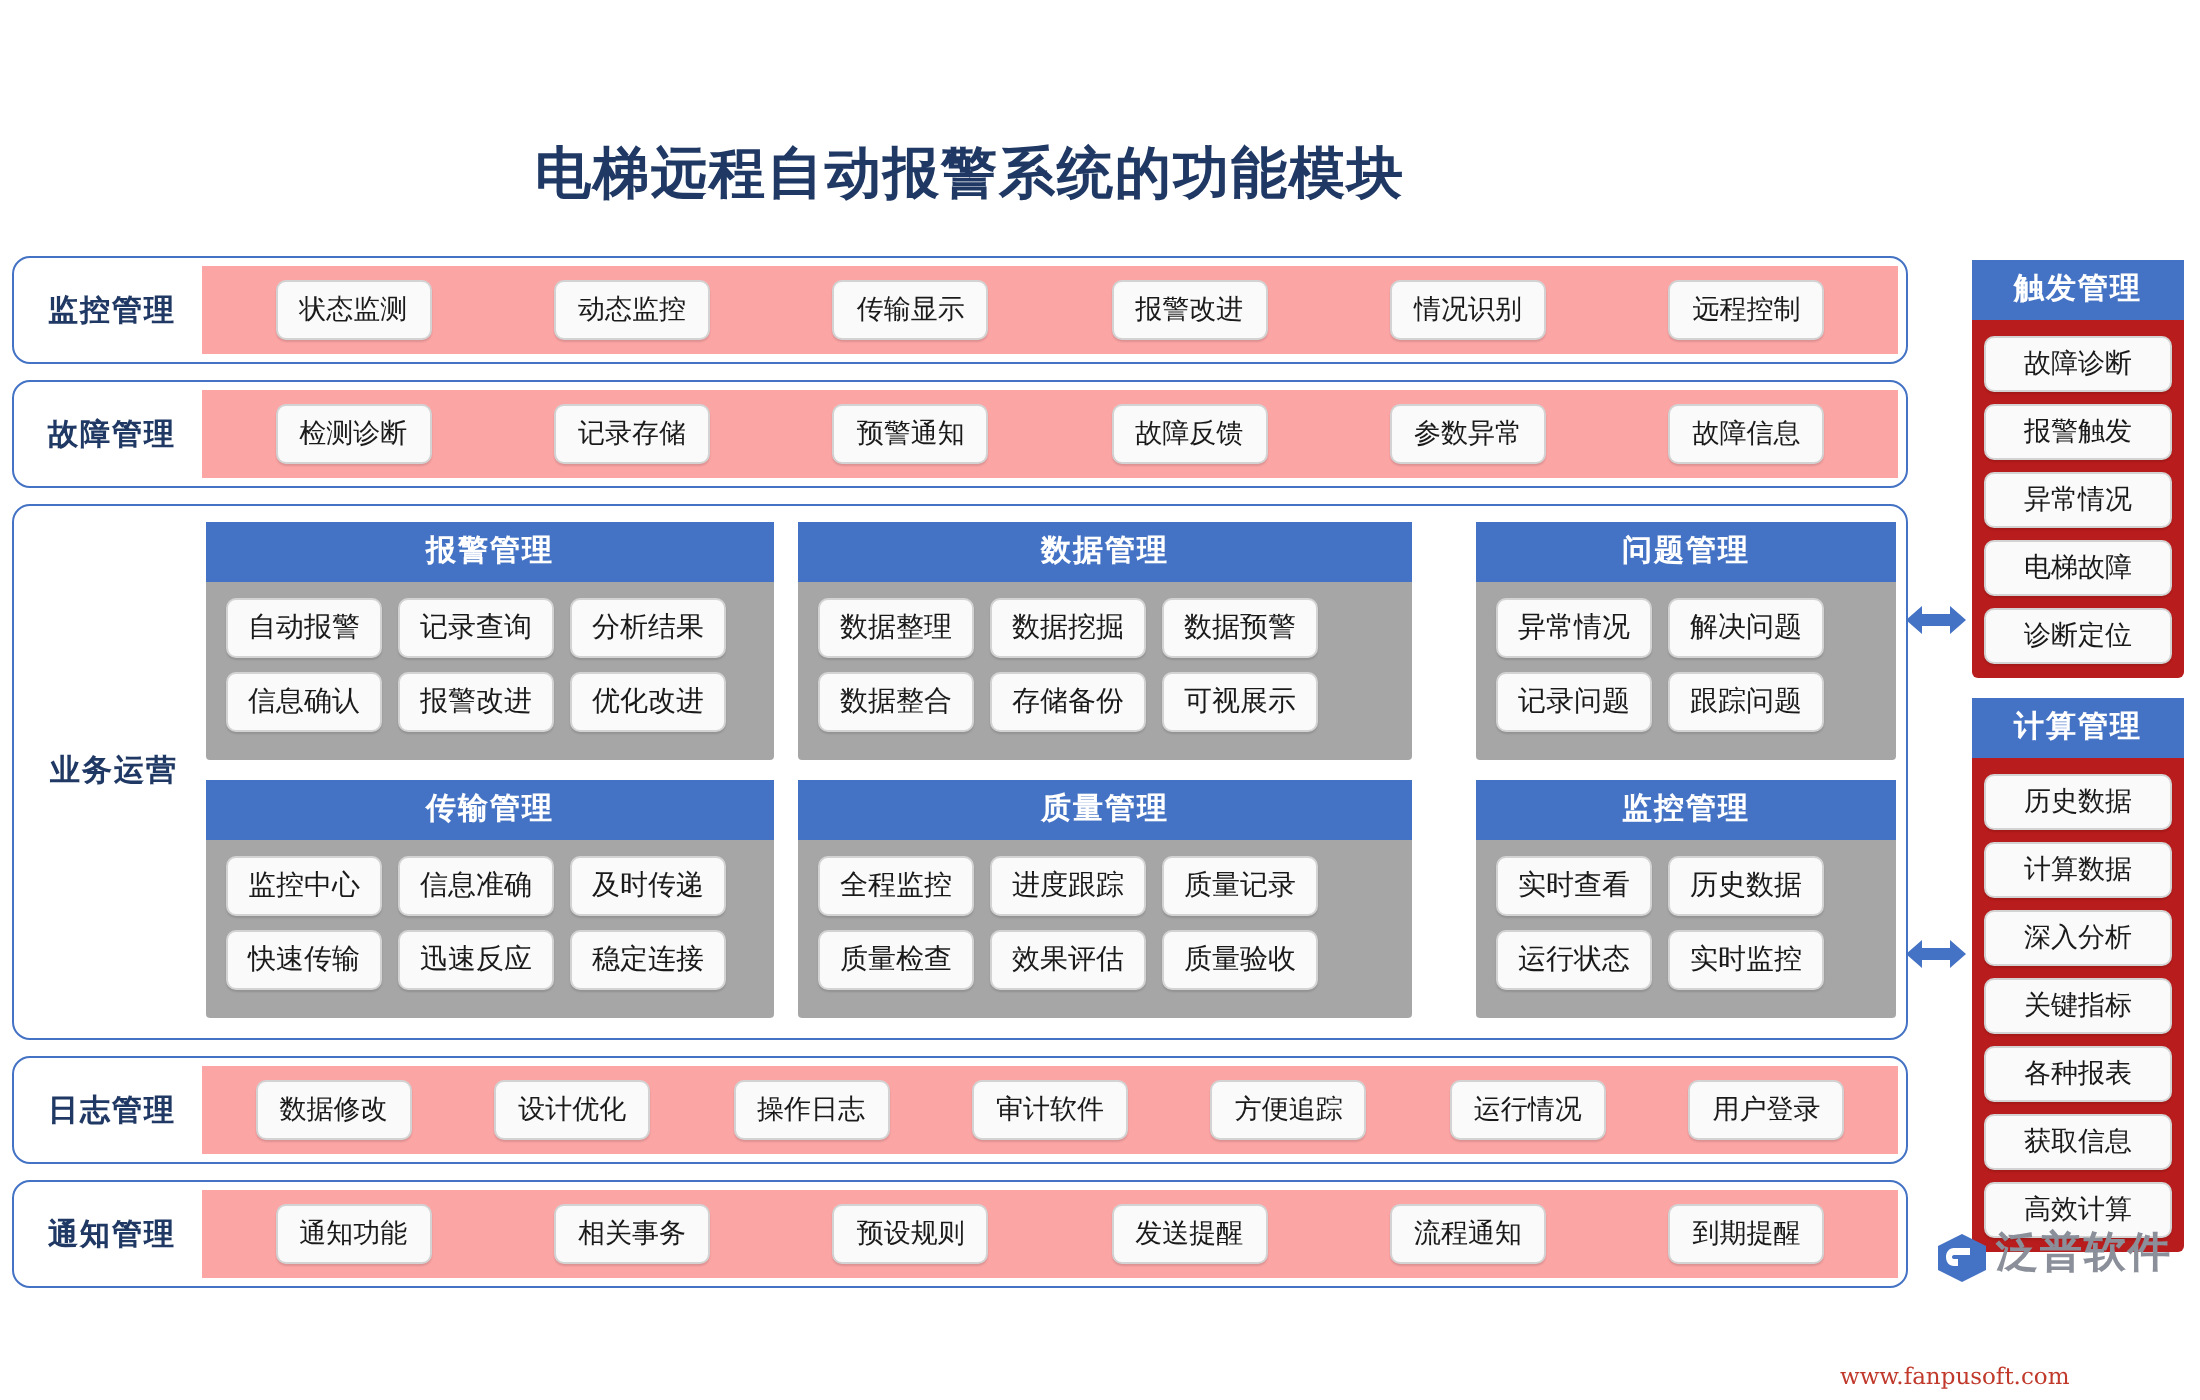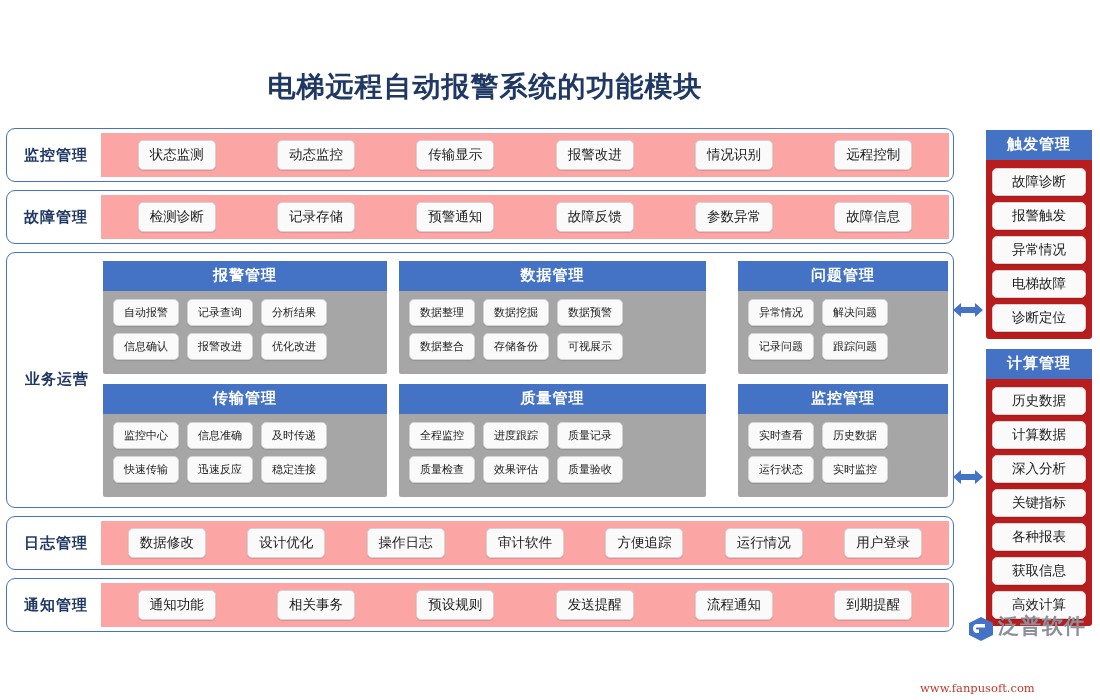--- a/index.html
+++ b/index.html
@@ -79,21 +79,21 @@
   .card-head {
     background: #4472c4; color: #ffffff;
     font-size: 15px; font-weight: bold; letter-spacing: 1px;
     text-align: center; padding: 5px 0 6px 0;
   }
   .card-body {
     padding: 8px 10px 14px 10px;
     display: flex; flex-direction: column; gap: 7px;
   }
   .card-line { display: flex; gap: 8px; justify-content: flex-start; }
-  .card-line .chip { padding: 5px 10px; font-size: 11px; }
+  .card-line .chip { padding: 5px 10px; font-size: 14px; }
 
   .card-w3 { flex: 0 0 284px; }
   .card-w3b { flex: 0 0 307px; }
   .card-w2 { flex: 0 0 210px; }
   .card-pad-l { margin-left: 20px; }
 
   
   .right-col { position: absolute; left: 986px; top: 130px; width: 106px; }
   .side-panel { background: #b91c1c; border-radius: 3px; padding: 0 0 7px 0; margin-bottom: 10px; }
   .side-head {

